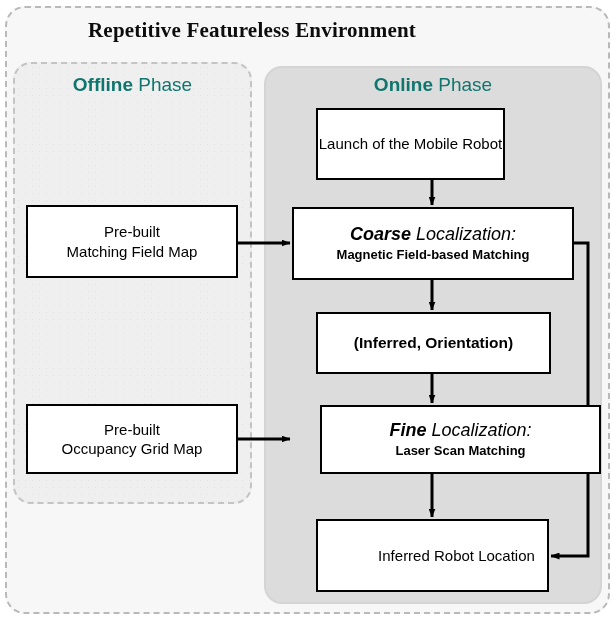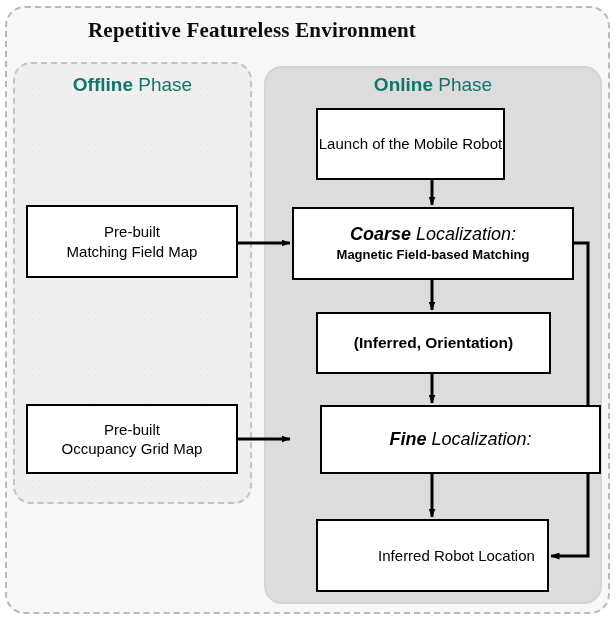--- a/index.html
+++ b/index.html
@@ -216,20 +216,21 @@
 
   <div class="node bold" id="node-initial-pose">
     <span>
       <span class="line">(Inferred, Orientation)</span>
     </span>
   </div>
 
   <div class="node" id="node-fine">
     <span>
       <span class="line head"><span class="em">Fine</span><span class="rg"> Localization:</span></span>
+      <span class="line body">Laser Scan Matching</span>
     </span>
   </div>
 
   <div class="node plain" id="node-inferred">
     <span class="line">Inferred Robot Location</span>
   </div>
 
 </div>
 
 </body></html>

